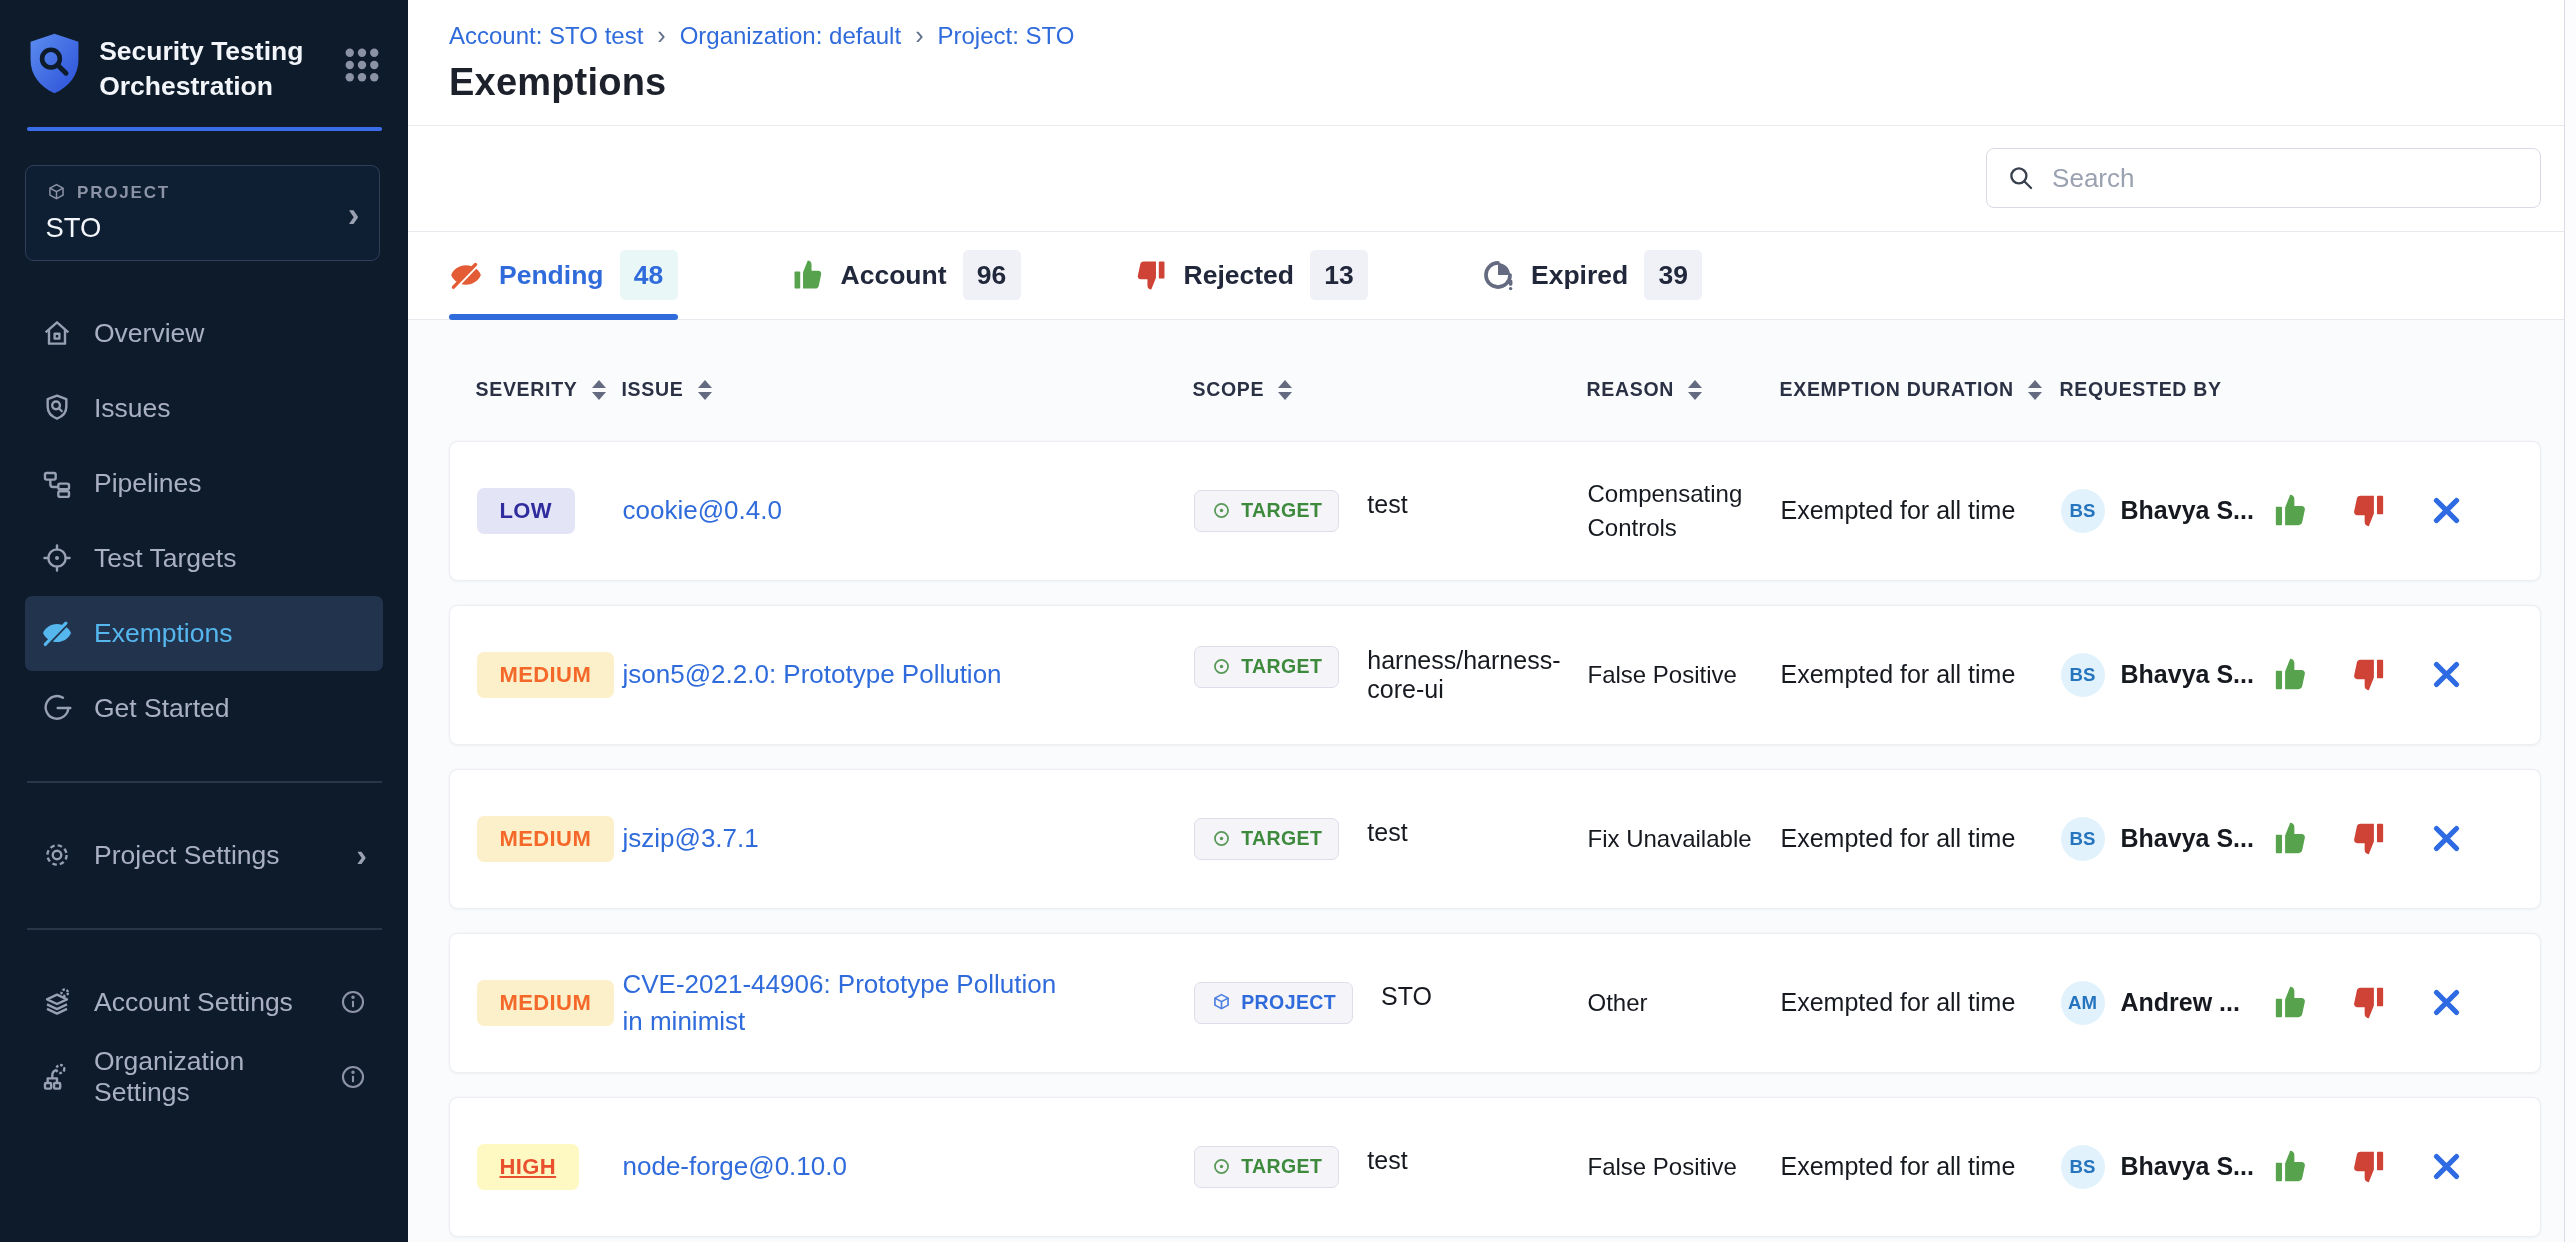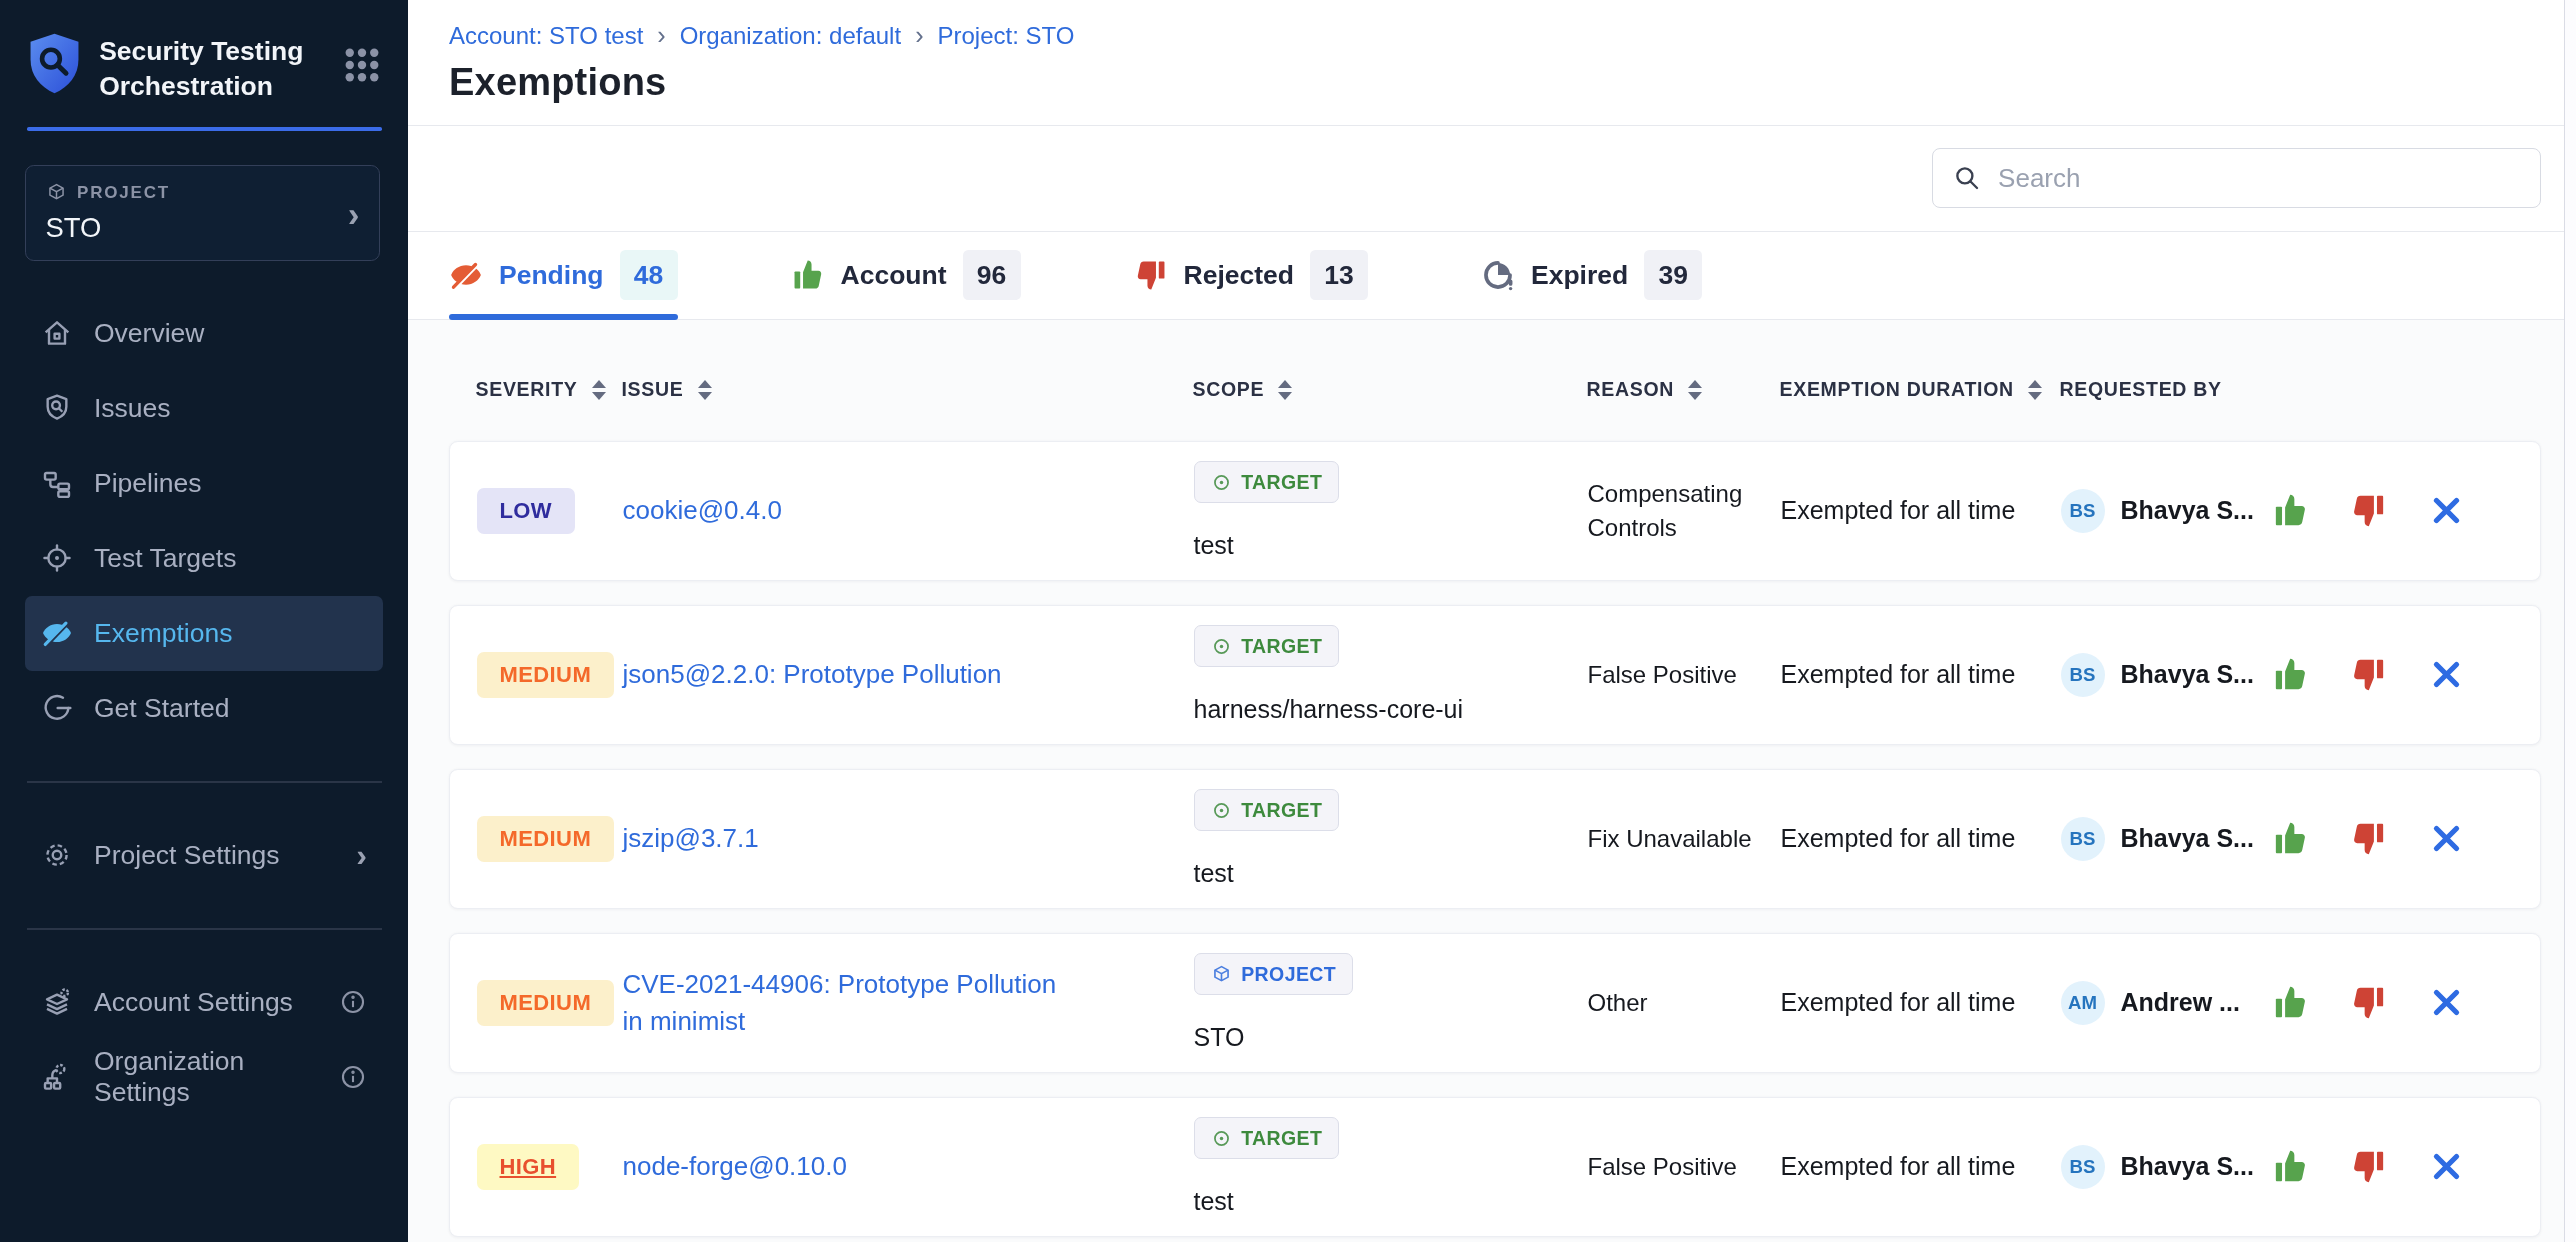--- a/index.html
+++ b/index.html
@@ -55,21 +55,21 @@
   .breadcrumb { display: flex; align-items: center; gap: 14px; font-size: 24px; }
   .breadcrumb a { color: #2F6BDB; text-decoration: none; cursor: pointer; }
   .bc-sep { color: #63708C; font-size: 25px; }
   .page-title { font-size: 38px; font-weight: 800; color: #1C212B; margin: 10.6px 0 21px 0; letter-spacing: 0.2px; }
 
   .toolbar {
     height: 106px; border-bottom: 1.8px solid #E7E9EE; background: #fff;
     display: flex; align-items: center; justify-content: flex-end; padding: 0 23px;
   }
   .search-box {
-    width: 609px; height: 60px; border: 1.8px solid #D8DBE3; border-radius: 8px;
+    width: 555px; height: 60px; border: 1.8px solid #D8DBE3; border-radius: 8px;
     display: flex; align-items: center; gap: 16px; padding: 0 19.5px; background: #fff;
   }
   .search-box svg { flex: 0 0 auto; }
   .search-box input {
     border: none; outline: none; flex: 1; font-size: 26px; color: #1C212B;
     font-family: inherit; background: transparent;
   }
   .search-box input::placeholder { color: #9AA1B0; }
 
   .tabs { height: 88px; display: flex; align-items: center; padding: 0 23px 0 41px; border-bottom: 1.8px solid #E7E9EE; background: #fff; }
@@ -114,21 +114,21 @@
     display: inline-flex; align-items: center; justify-content: center;
     min-width: 88px; height: 46px; padding: 0 23px; border-radius: 7px;
     font-size: 22px; font-weight: 700; letter-spacing: 0.4px;
   }
   .sev-badge[data-severity="LOW"]    { background: #E4E4F7; color: #2F2C9E; }
   .sev-badge[data-severity="MEDIUM"] { background: #FCF0CB; color: #F4692A; }
   .sev-badge[data-severity="HIGH"]   { background: #fef9c3; color: #E8502E; text-decoration: underline; }
 
   .issue-link { color: #2F6BDB; font-size: 26px; line-height: 37px; text-decoration: none; display: inline-block; max-width: 460px; cursor: pointer; }
 
-  .cell-scope { display: flex; flex-direction: column; align-items: flex-start; gap: 28px; }
+  .cell-scope { display: flex; flex-direction: row; align-items: flex-start; gap: 28px; }
   .scope-chip {
     display: inline-flex; align-items: center; gap: 9.7px; height: 42px; padding: 0 16px;
     background: #F4F4F9; border: 1.8px solid #DCDEE9; border-radius: 7px;
     font-size: 19.5px; font-weight: 700; letter-spacing: 0.4px;
   }
   .scope-chip[data-scope="TARGET"]  { color: #3D8A3D; }
   .scope-chip[data-scope="PROJECT"] { color: #2F6BDB; }
   .chip-ic { width: 21px; height: 21px; display: none; opacity: 0.85; }
   .scope-chip[data-scope="TARGET"] .chip-ic.target { display: block; }
   .scope-chip[data-scope="PROJECT"] .chip-ic.project { display: block; }

